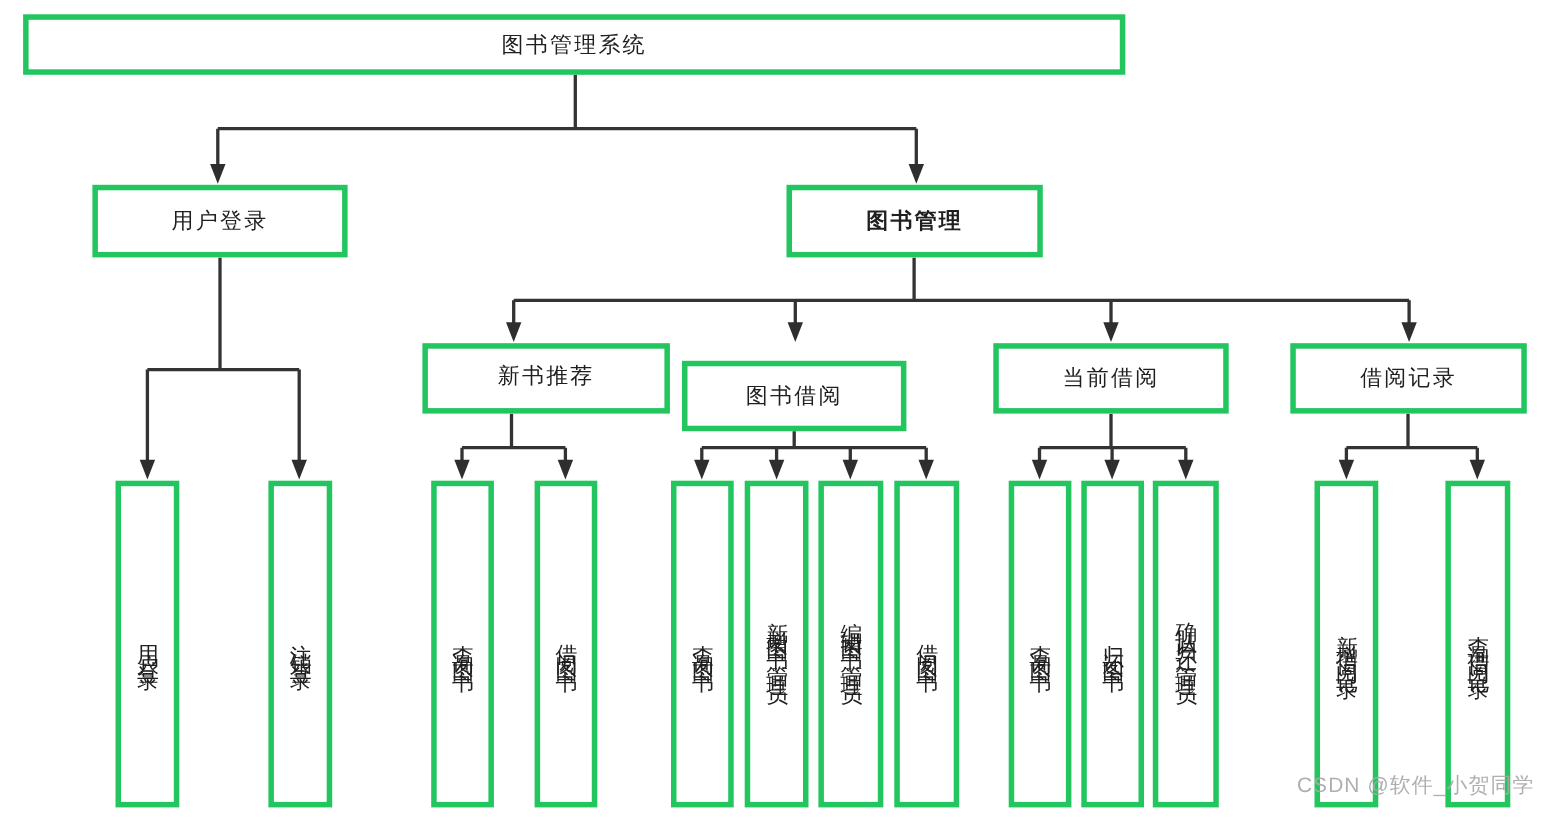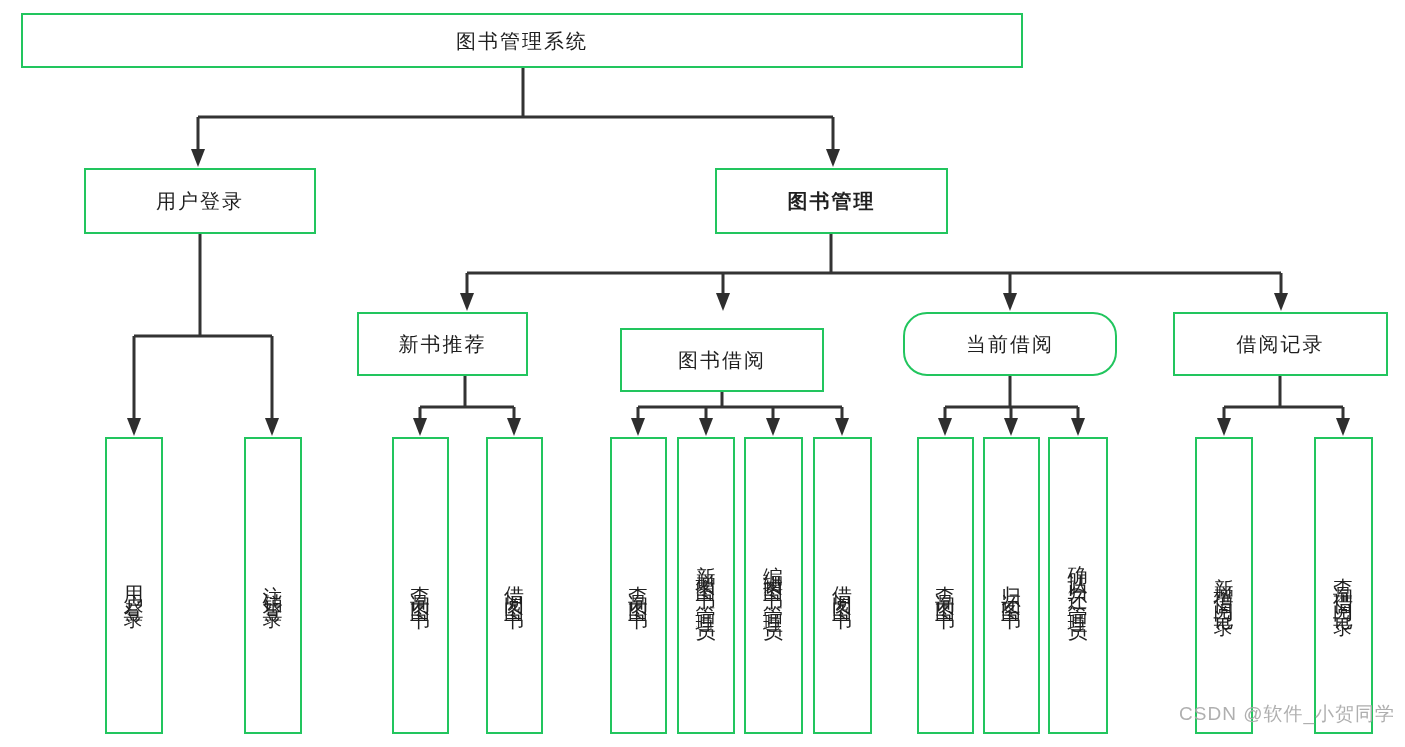--- a/index.html
+++ b/index.html
@@ -13,21 +13,21 @@
   }
   #connectors {
     position: absolute;
     left: 0; top: 0;
     width: 1405px; height: 747px;
     pointer-events: none;
   }
   .node {
     position: absolute;
     box-sizing: border-box;
-    border: 2px solid #22c55e;
+    border: 5px solid #22c55e;
     background: #ffffff;
     display: flex;
     align-items: center;
     justify-content: center;
     color: #1f1f1f;
   }
   .node .hlabel {
     font-size: 20px;
     letter-spacing: 2px;
     white-space: nowrap;
@@ -101,27 +101,27 @@
     <span class="hlabel">图书管理系统</span>
   </div>
 
   <div class="node" style="left:84px; top:168px; width:232px; height:66px;">
     <span class="hlabel">用户登录</span>
   </div>
   <div class="node" style="left:715px; top:168px; width:233px; height:66px;font-weight:bold;">
     <span class="hlabel">图书管理</span>
   </div>
 
-  <div class="node" style="left:357px; top:312px; width:171px; height:64px;">
+  <div class="node" style="left:384px; top:312px; width:225px; height:64px;font-family:Liberation Mono, monospace;">
     <span class="hlabel">新书推荐</span>
   </div>
   <div class="node" style="left:620px; top:312px; width:204px; height:64px;margin-top:16px;">
     <span class="hlabel">图书借阅</span>
   </div>
-  <div class="node" style="left:903px; top:312px; width:214px; height:64px;border-radius:24px;">
+  <div class="node" style="left:903px; top:312px; width:214px; height:64px;">
     <span class="hlabel">当前借阅</span>
   </div>
   <div class="node" style="left:1173px; top:312px; width:215px; height:64px;">
     <span class="hlabel">借阅记录</span>
   </div>
 
   <div class="node" style="left:105px; top:437px; width:58px; height:297px;">
     <span class="vlabel">用户登录</span>
   </div>
   <div class="node" style="left:244px; top:437px; width:58px; height:297px;">

